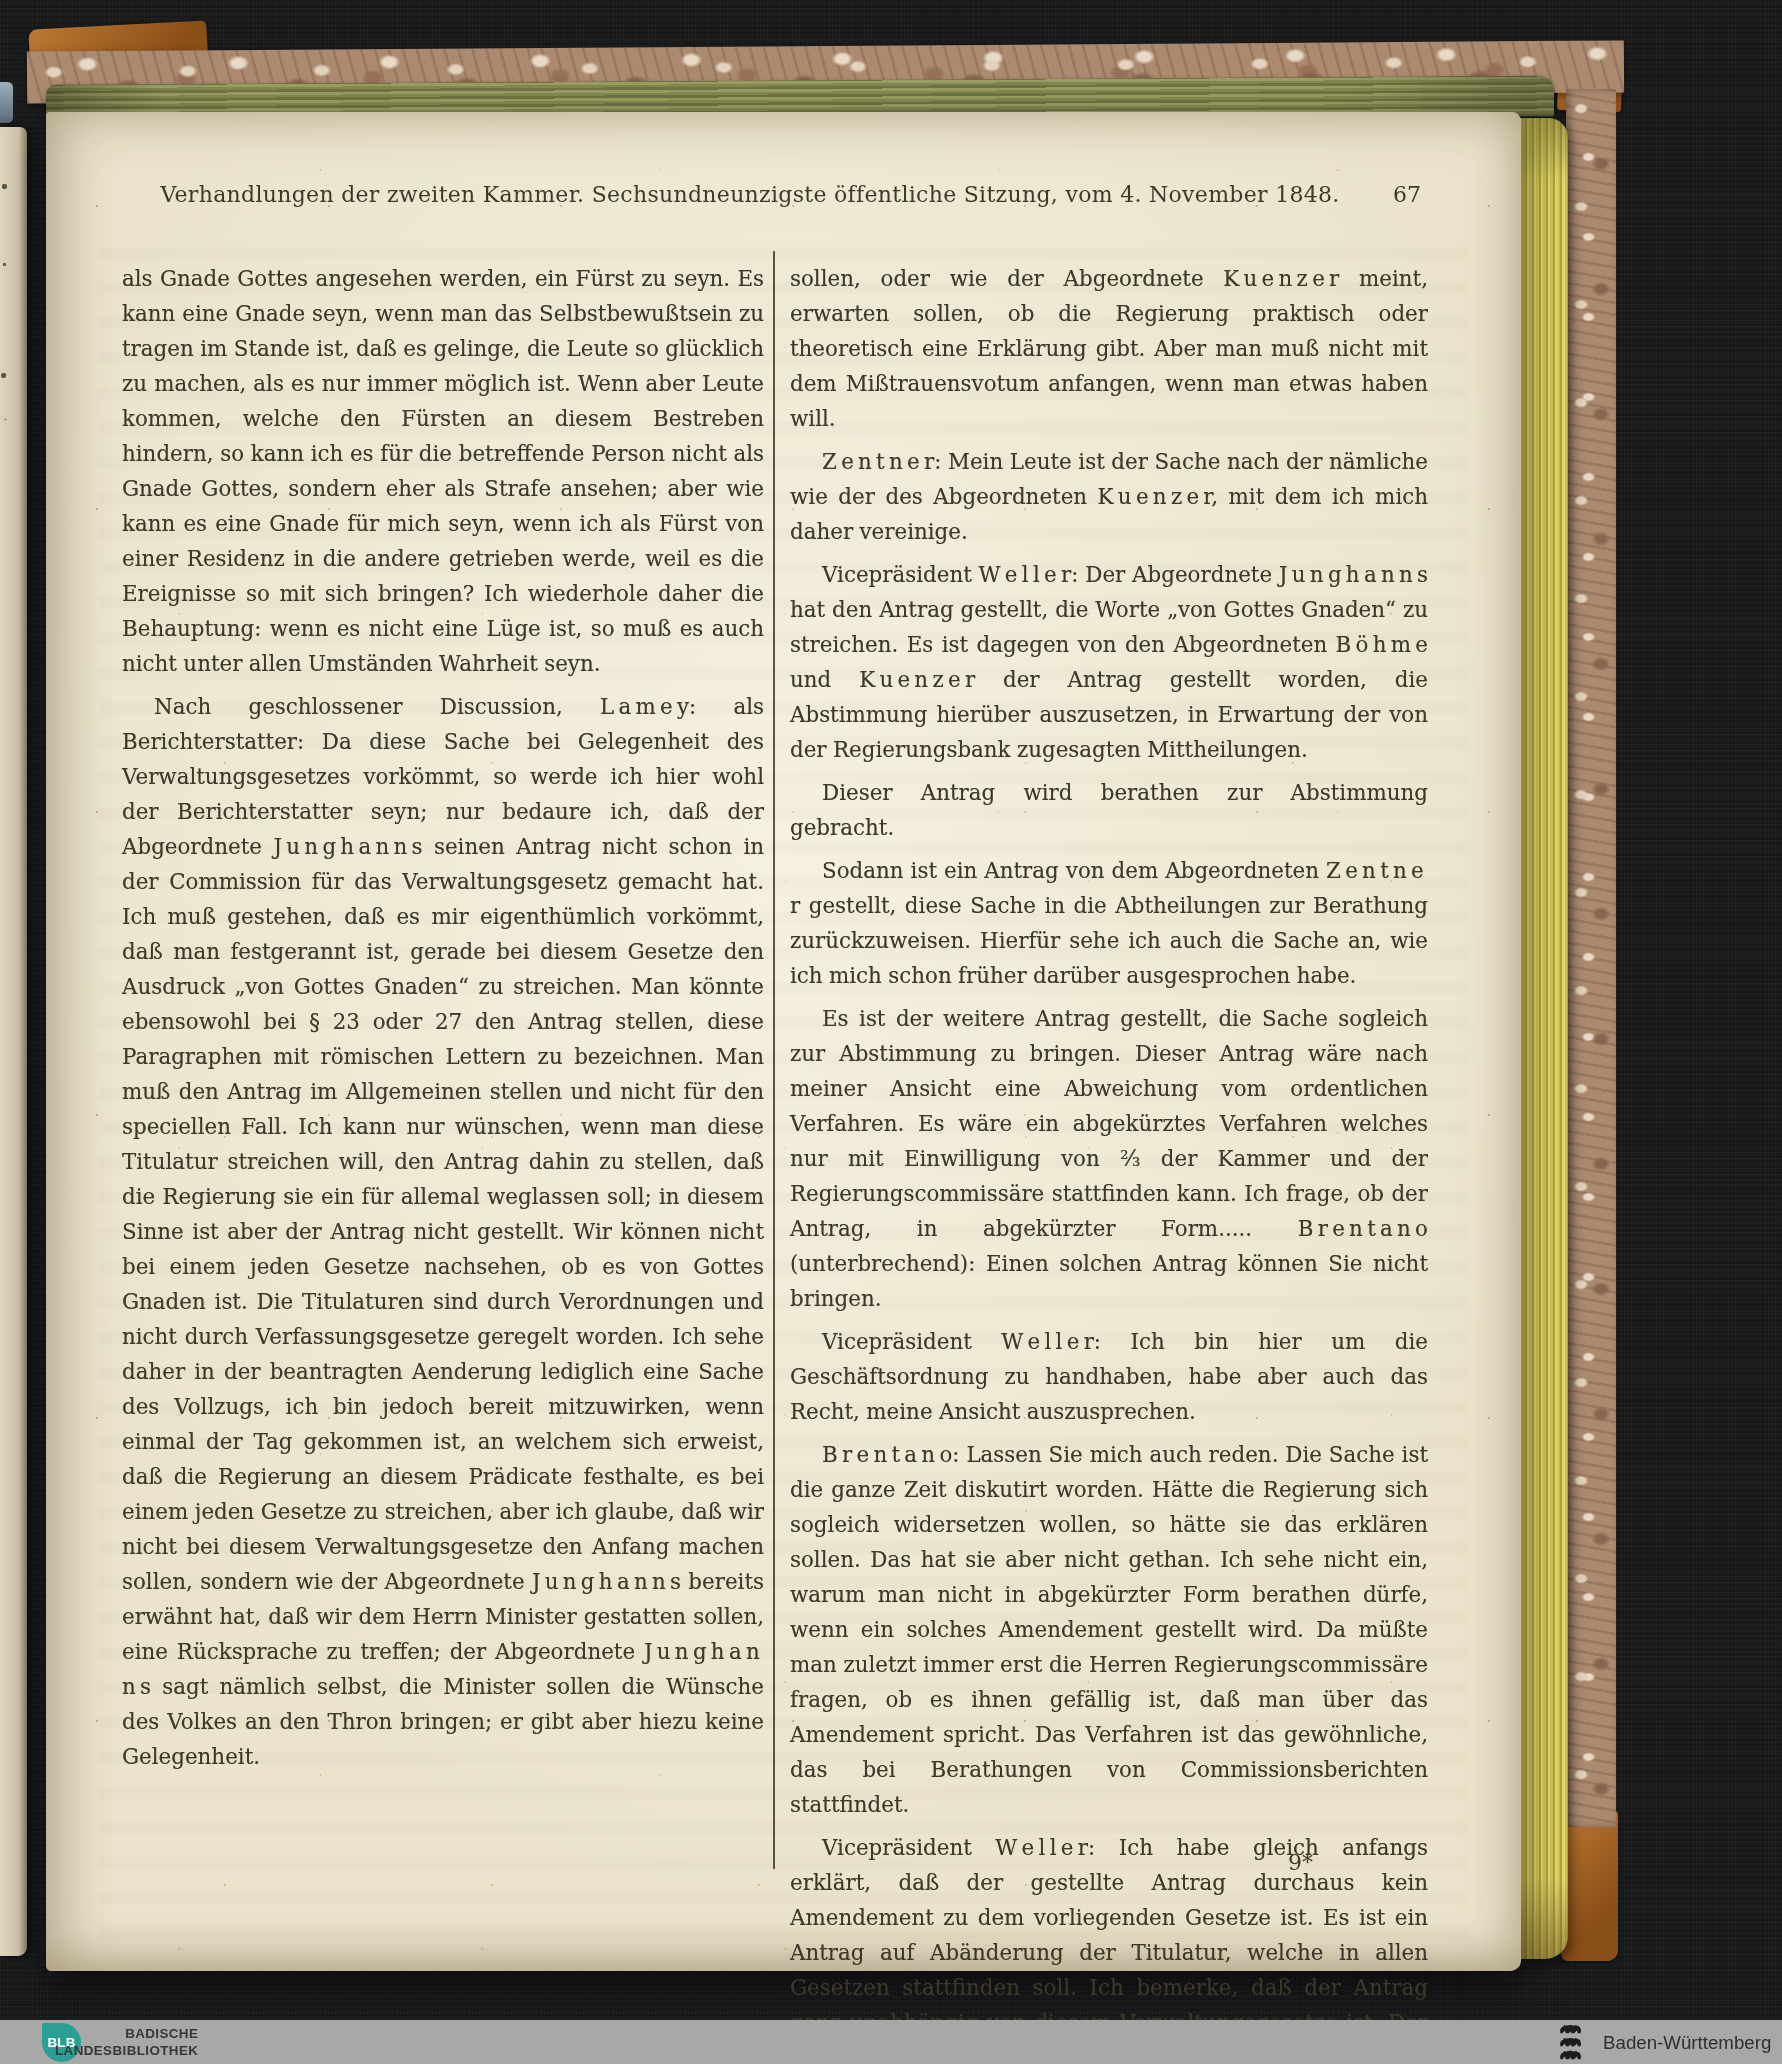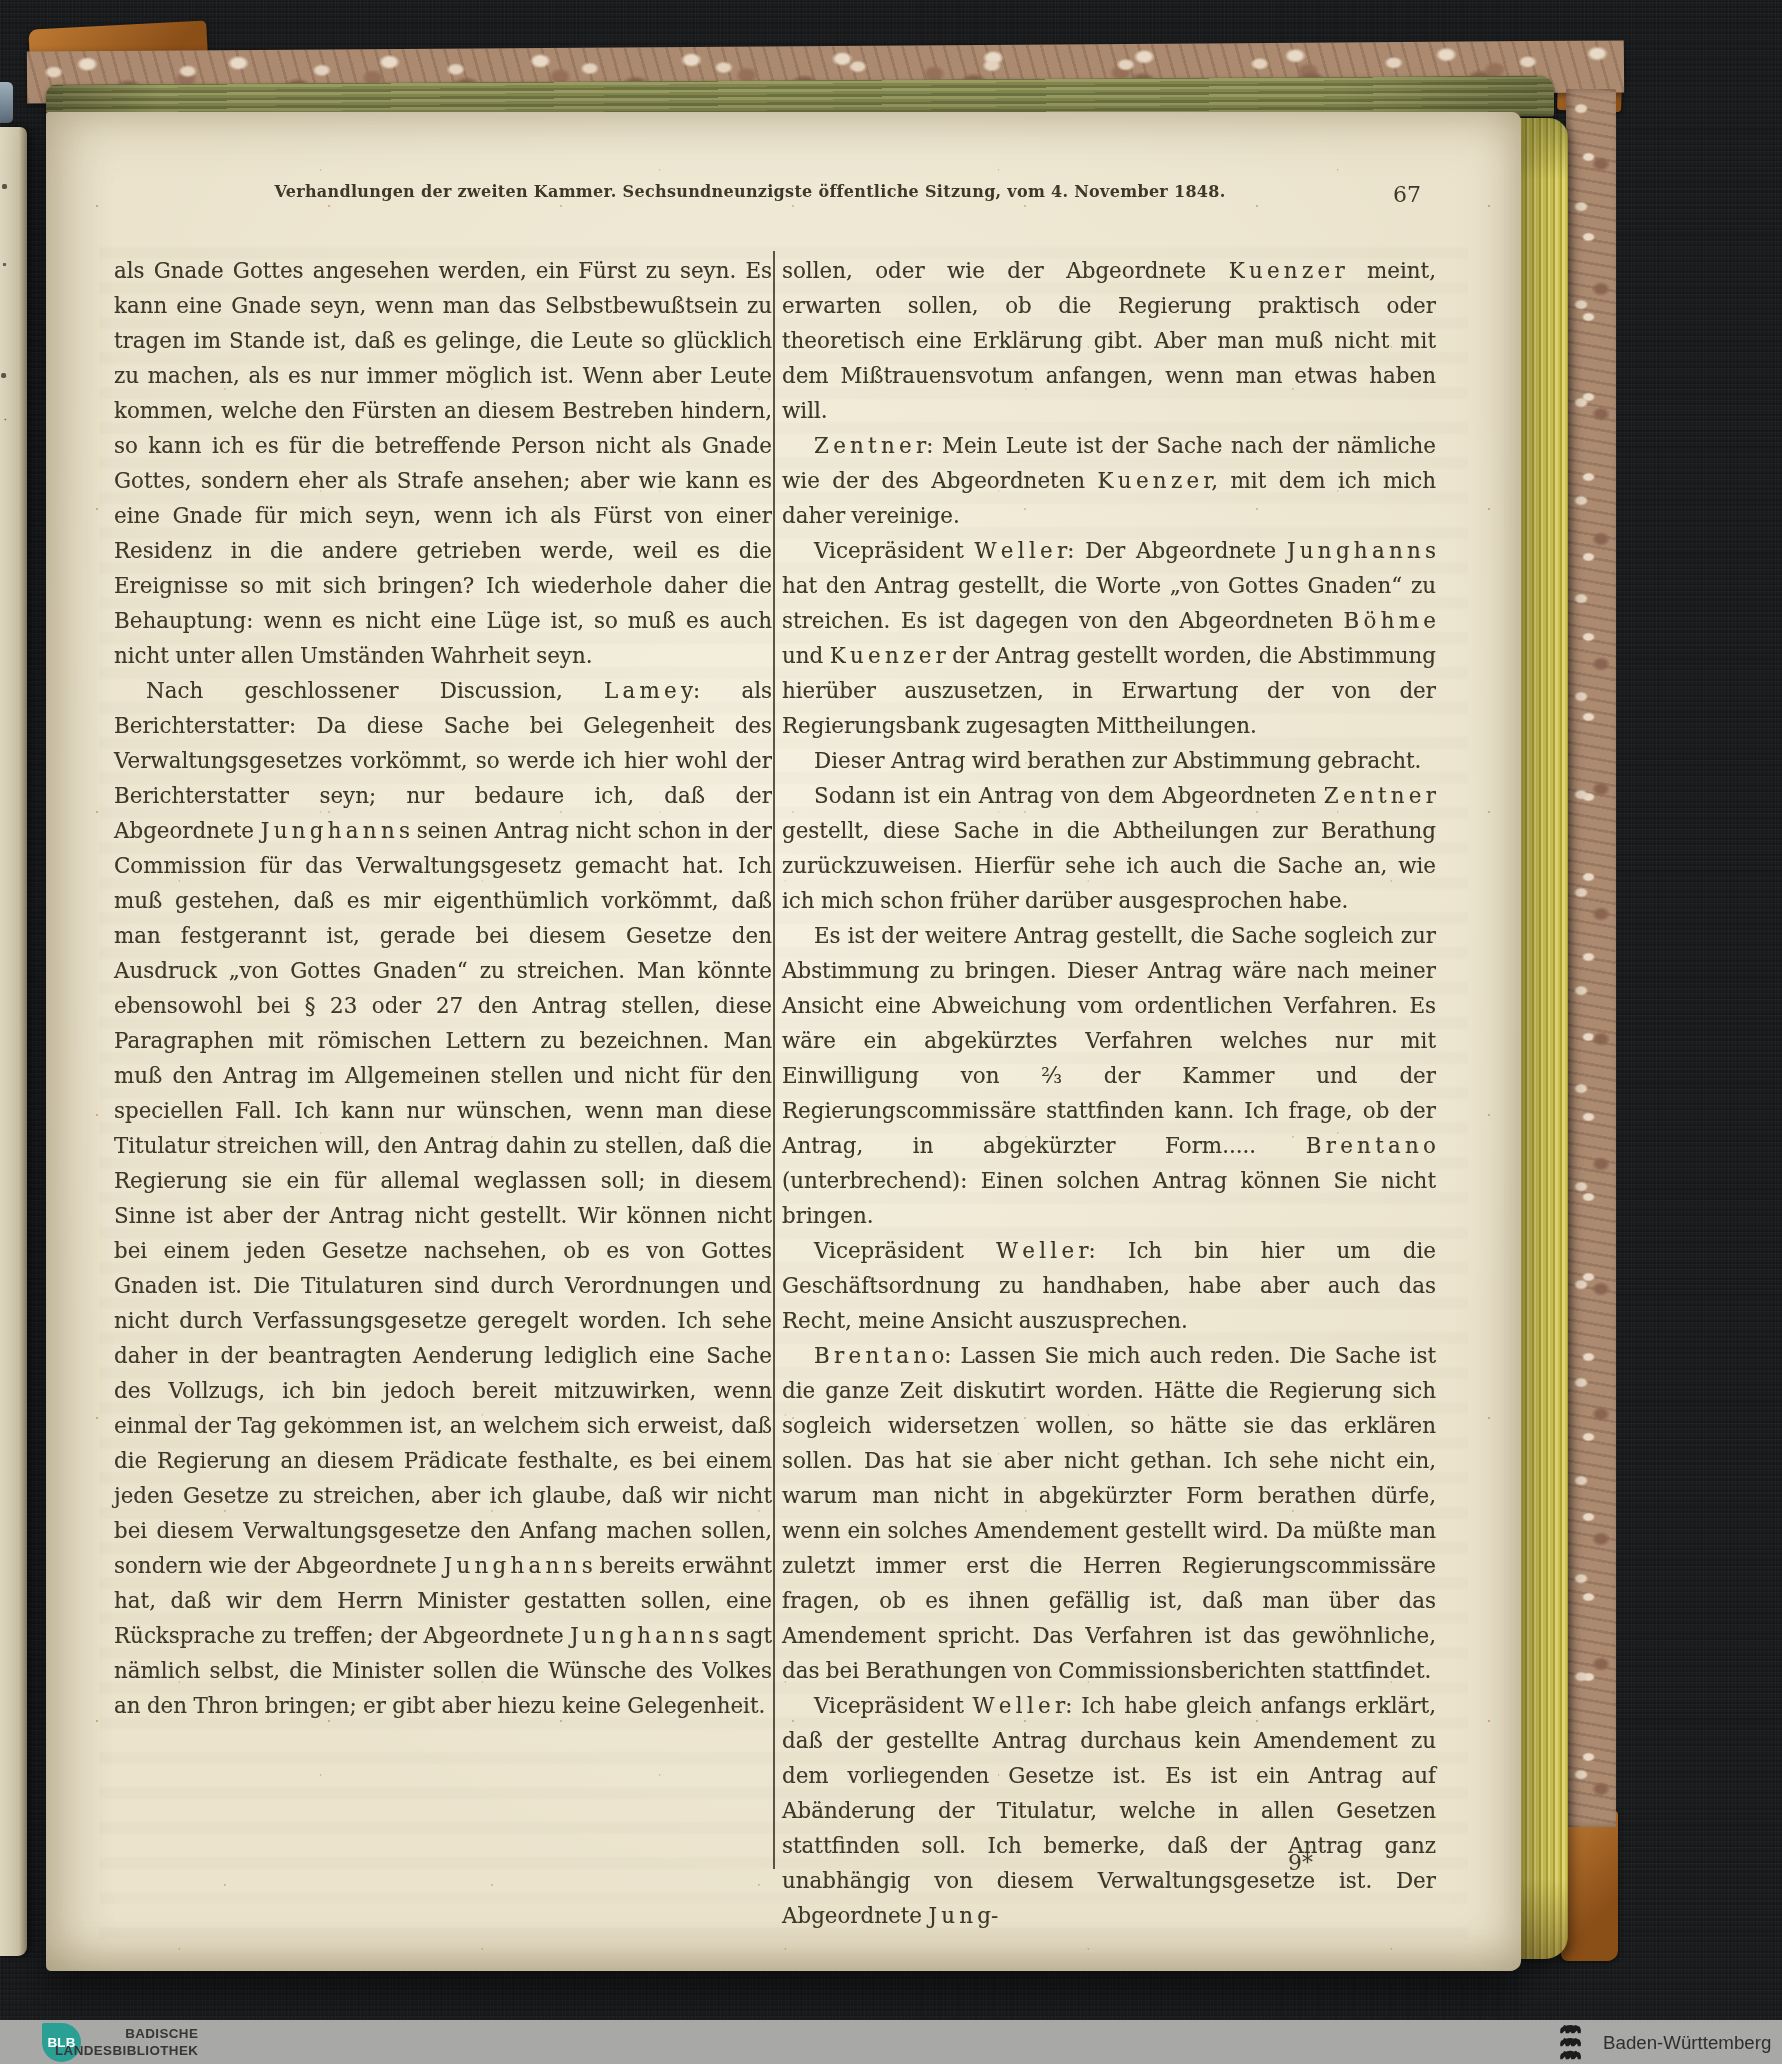--- a/index.html
+++ b/index.html
@@ -88,28 +88,28 @@
       inset -9px -12.5px 36px rgba(110,90,50,.22),
       0 18px 40px rgba(0,0,0,.55);
   }
   .ghost{
     left:53px;right:53px;top:134px;height:1693px;opacity:.55;
     background:repeating-linear-gradient(0deg, rgba(110,95,70,.055) 0 11.6px, rgba(0,0,0,0) 11.6px 35px);
     filter:blur(1.1px);
   }
   .page-header{
     left:80px;top:70px;width:1248px;text-align:center;
-    font-size:16px;color:#3e382a;letter-spacing:0.3px;white-space:nowrap;font-weight:bold;
+    font-size:22px;color:#3e382a;letter-spacing:0.3px;white-space:nowrap;
   }
   .page-num{left:1347px;top:70px;font-size:22px;color:#3e382a;}
   .col{top:141px;width:658px;font-size:21.4px;line-height:35px;color:#3e382a;
        text-align:justify;hyphens:none;word-spacing:-0.4px;text-shadow:0 0 0.4px rgba(62,56,42,.45);}
   .col-left{left:68px;}
   .col-right{left:736px;width:654px;}
-  .para{margin:0;}
+  .para{margin:8px;}
   .para.ind{text-indent:32px;}
   .divider{left:727px;top:139px;width:1.8px;height:1618px;background:rgba(55,45,30,.8);}
   .signature{left:1201px;top:1738px;width:107px;text-align:center;font-size:22px;color:#3e382a;}
 
   
   .footer{left:0;top:2020px;width:1782px;height:45px;background:#a8a8a6;font-family:"Liberation Sans", sans-serif;}
   .blb-logo{left:7.1px;top:2.7px;width:39px;height:39px;background:#2aa094;color:#fff;
     border-radius:1.8px 50% 50% 50%;display:flex;align-items:center;justify-content:center;
     font-weight:700;font-size:13.4px;letter-spacing:0.3px;margin-left:35px;}
   .lib-name{left:55px;top:5.3px;font-weight:700;font-size:13.4px;line-height:17px;color:#373737;letter-spacing:0.4px;text-align:right;}

